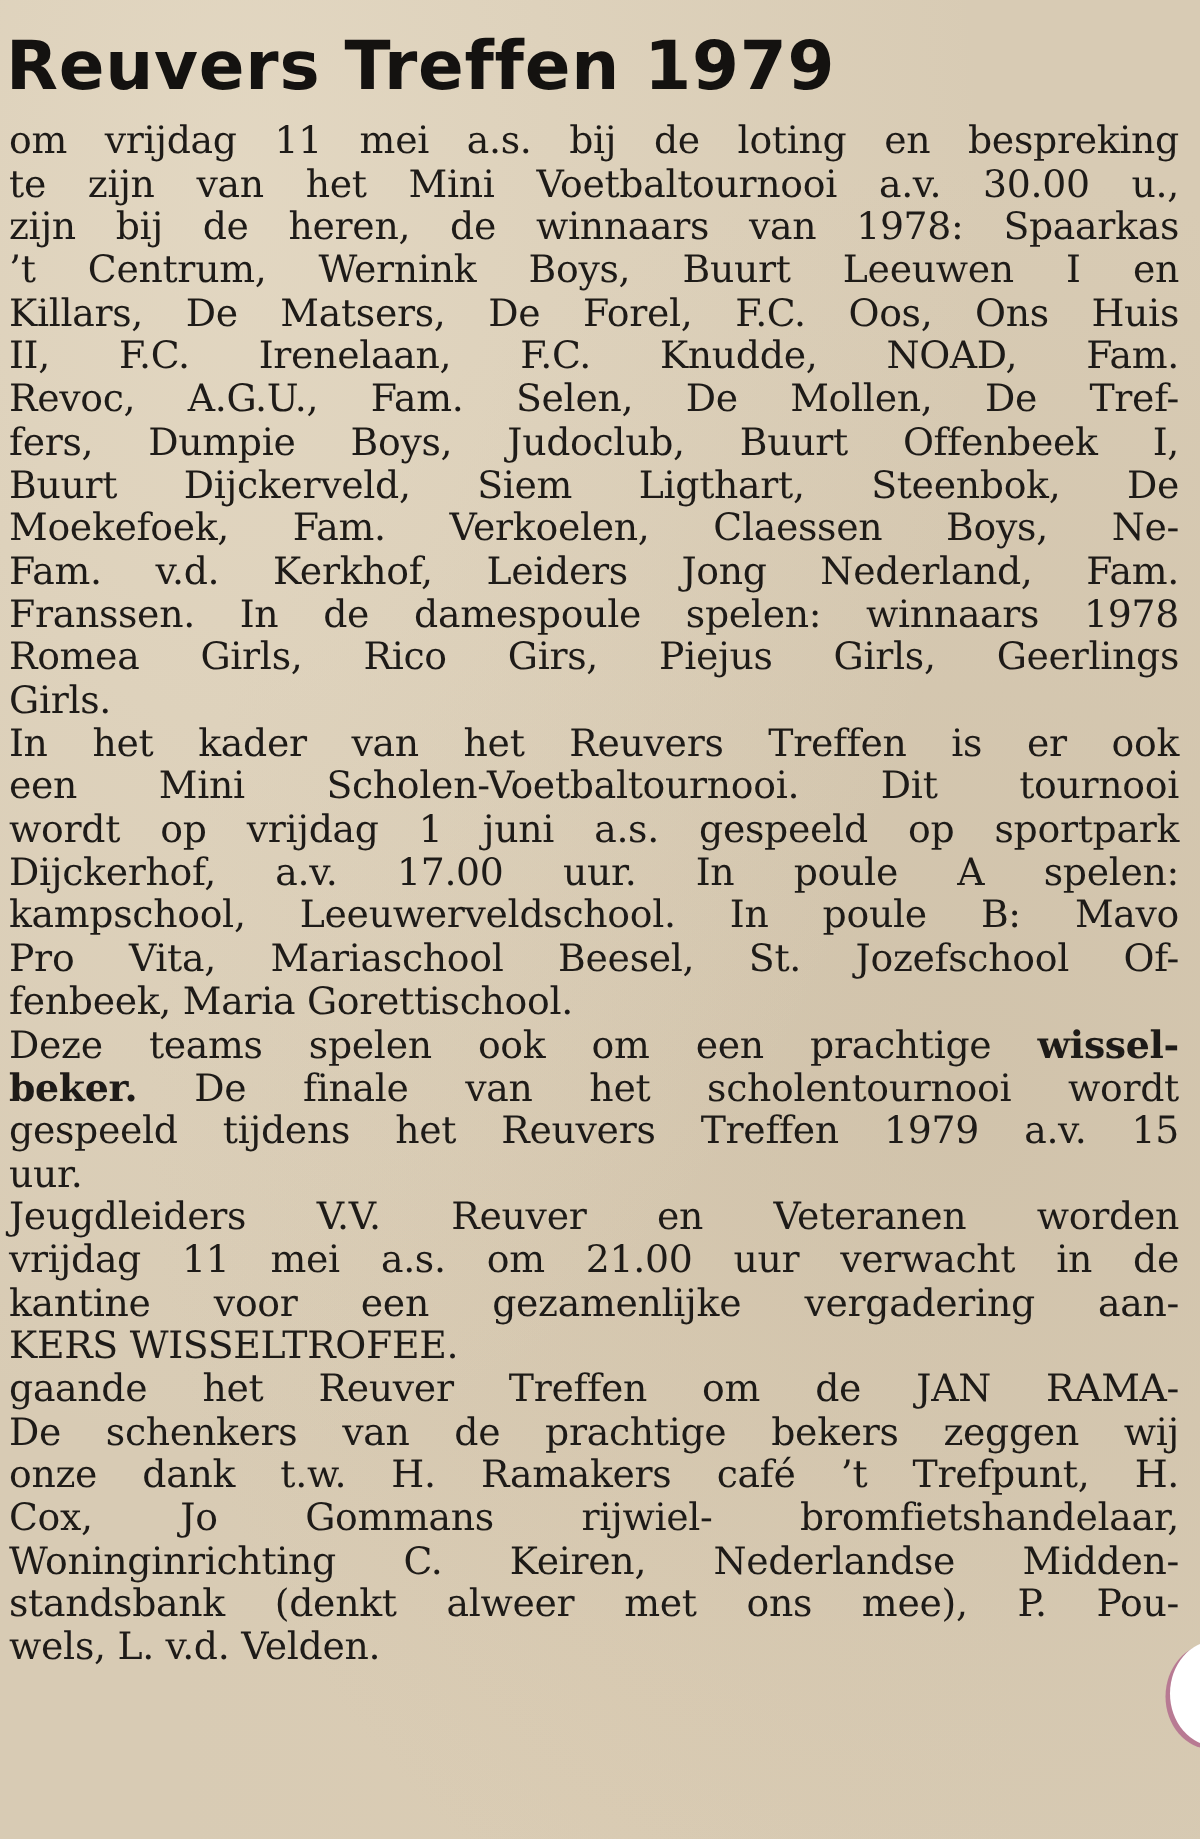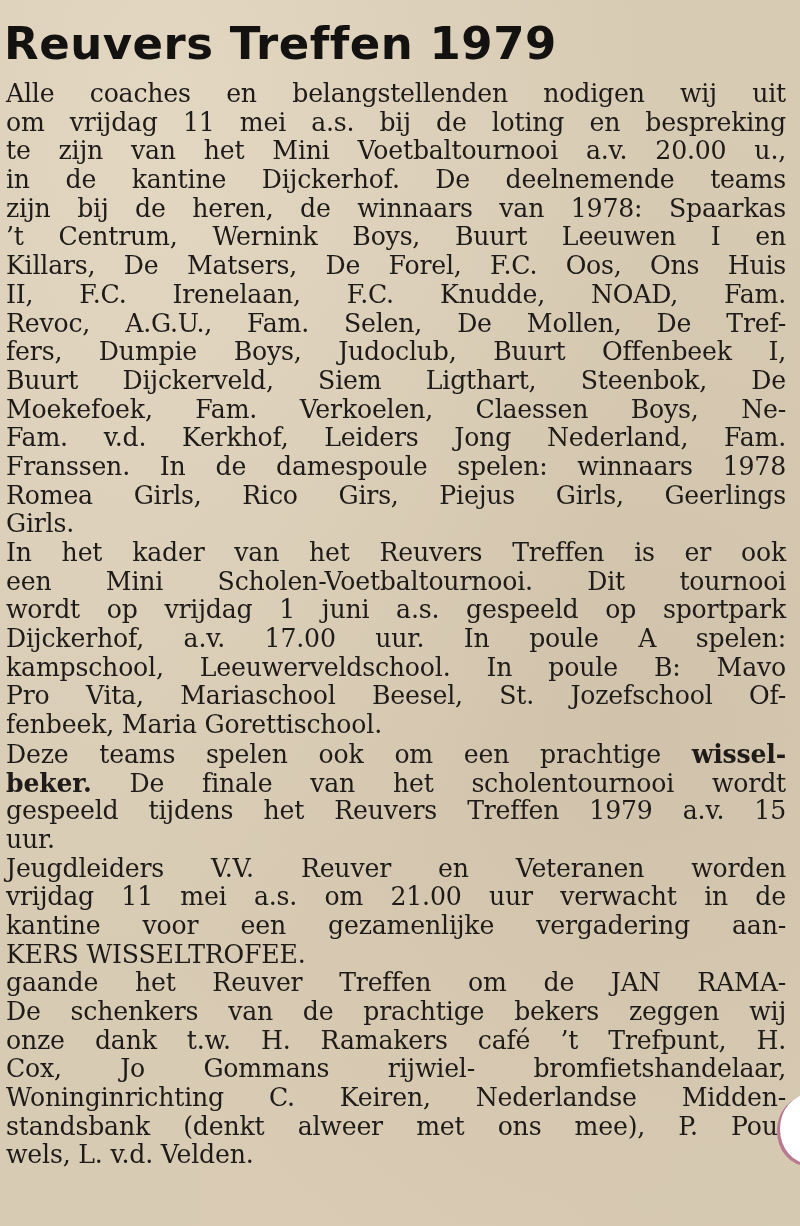--- a/index.html
+++ b/index.html
@@ -62,24 +62,22 @@
     }
   </style>
 </head>
 <body>
 
 <div class="clipping">
   <div class="headline">Reuvers Treffen 1979</div>
 
   <div class="body-text">
     <div id="block1">
-        <span class="line">Alle coaches en belangstellenden nodigen wij uit</span>
         <span class="line">om vrijdag 11 mei a.s. bij de loting en bespreking</span>
-        <span class="line">te zijn van het Mini Voetbaltournooi a.v. 20.00 u.,</span>
-        <span class="line">in de kantine Dijckerhof. De deelnemende teams</span>
+        <span class="line">te zijn van het Mini Voetbaltournooi a.v. 30.00 u.,</span>
         <span class="line">zijn bij de heren, de winnaars van 1978: Spaarkas</span>
         <span class="line">’t Centrum, Wernink Boys, Buurt Leeuwen I en</span>
         <span class="line">Killars, De Matsers, De Forel, F.C. Oos, Ons Huis</span>
         <span class="line">II, F.C. Irenelaan, F.C. Knudde, NOAD, Fam.</span>
         <span class="line">Revoc, A.G.U., Fam. Selen, De Mollen, De Tref-</span>
         <span class="line">fers, Dumpie Boys, Judoclub, Buurt Offenbeek I,</span>
         <span class="line">Buurt Dijckerveld, Siem Ligthart, Steenbok, De</span>
         <span class="line">Moekefoek, Fam. Verkoelen, Claessen Boys, Ne-</span>
         <span class="line">Fam. v.d. Kerkhof, Leiders Jong Nederland, Fam.</span>
         <span class="line">Franssen. In de damespoule spelen: winnaars 1978</span>

